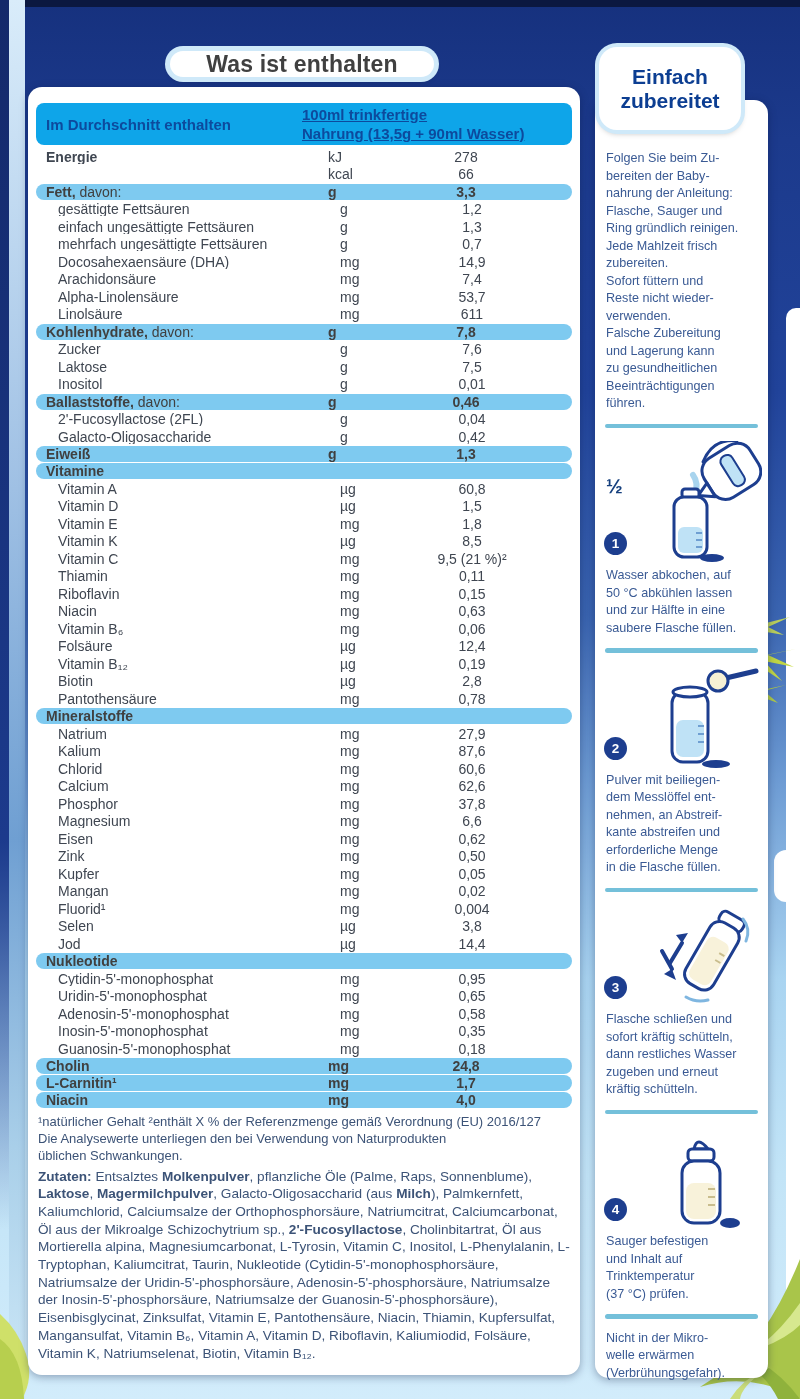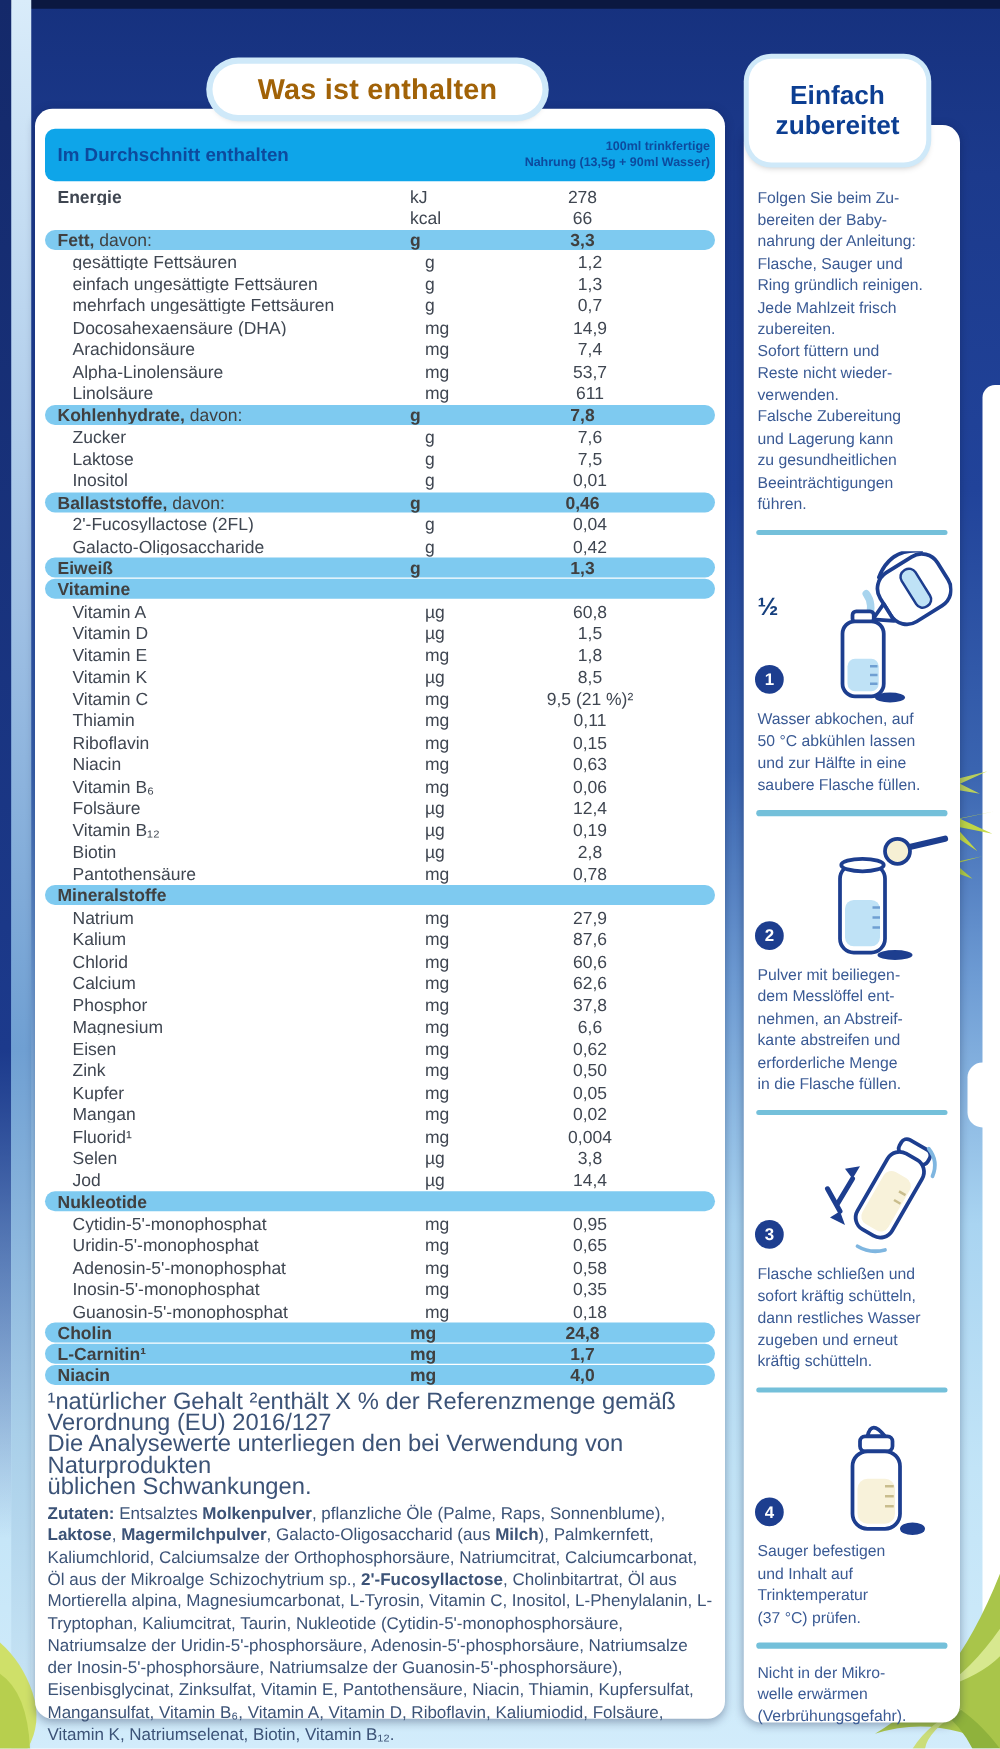--- a/index.html
+++ b/index.html
@@ -11,35 +11,35 @@
     background:linear-gradient(180deg,#14296a 0%,#1c3a8c 60%,rgba(28,58,140,0) 88%);}
   .left-blue{position:absolute;left:9px;top:0;width:16px;height:1399px;
     background:linear-gradient(180deg,#d9ecfa 0%,#9fc0e4 35%,#6f9fd2 60%,#a9cfe9 82%,#cde8f7 100%);}
   .right-sliver{position:absolute;left:786px;top:308px;width:14px;height:1091px;background:#ffffff;
     border-radius:10px 0 0 10px;}
   .right-bump{position:absolute;left:774px;top:850px;width:26px;height:52px;background:#ffffff;border-radius:12px 0 0 12px;}
 
   
   .panel-main{position:absolute;left:28px;top:87px;width:552px;height:1288px;background:#ffffff;
     border-radius:14px;box-sizing:border-box;padding:16px 8px 0 8px;box-shadow:0 2px 8px rgba(10,20,60,.35);}
-  .title-pill{position:absolute;left:170px;top:51px;width:264px;height:41px;background:#ffffff;border-radius:22px;
-    display:flex;align-items:center;justify-content:center;color:#a16207;font-weight:800;font-size:23px;
+  .title-pill{position:absolute;left:170px;top:51px;width:264px;height:26px;background:#ffffff;border-radius:22px;
+    display:flex;align-items:center;justify-content:center;color:#404040;font-weight:800;font-size:23px;
     box-shadow:0 0 0 5px #cfe9f9,0 3px 6px rgba(0,0,0,.3);z-index:5;letter-spacing:.2px;}
   .theader{display:flex;align-items:center;background:#0ea5e9;border-radius:8px;height:42px;margin-bottom:3px;color:#0d4a9d;}
   .theader .h1{flex:1;font-weight:700;font-size:15px;padding-left:10px;}
-  .theader .h2{flex:0 0 266px;text-align:right;font-weight:700;font-size:10px;line-height:1.3;padding-right:4px;}
+  .theader .h2{flex:0 0 266px;text-align:left;font-weight:700;font-size:15px;line-height:1.3;padding-right:4px;text-decoration:underline;}
   .trow{display:flex;align-items:center;height:17.5px;font-size:14px;line-height:1;color:#3f4651;}
   .trow .lab{flex:0 0 282px;padding-left:10px;white-space:nowrap;overflow:hidden;}
   .trow .lab.ind{padding-left:22px;}
   .trow .lab b{font-weight:700;}
   .trow .unit{flex:0 0 58px;}
   .trow .val{flex:1;text-align:center;padding-right:26px;}
   .trow.band{height:16px;margin:.75px 0;background:#7ecaf0;border-radius:8px;color:#404040;}
   .trow.band .val,.trow.band .unit{font-weight:700;}
-  .footnote{margin-top:5px;padding:0 2px;font-size:19px;line-height:17px;color:#3c5377;white-space:pre-line;}
+  .footnote{margin-top:5px;padding:0 2px;font-size:13px;line-height:17px;color:#3c5377;white-space:pre-line;}
   .ingredients{margin-top:4px;padding:0 2px;font-size:13.6px;line-height:17.7px;color:#3c5377;}
   .ingredients .zb{font-weight:700;}
 
   
   .panel-side{position:absolute;left:595px;top:100px;width:173px;height:1278px;background:#ffffff;border-radius:14px;
     box-sizing:border-box;padding-top:50px;box-shadow:0 2px 8px rgba(10,20,60,.35);}
   .side-title{position:absolute;left:599px;top:47px;width:142px;height:83px;background:#ffffff;border-radius:18px;
     display:flex;flex-direction:column;align-items:center;justify-content:center;color:#0c3e92;font-weight:800;
     font-size:21px;line-height:1.12;box-shadow:0 0 0 4px #cfe9f9,0 3px 6px rgba(0,0,0,.28);z-index:6;}
   .side-text{padding:0 9px 0 11px;font-size:12.6px;line-height:17.5px;color:#3a5a94;white-space:pre-line;}

